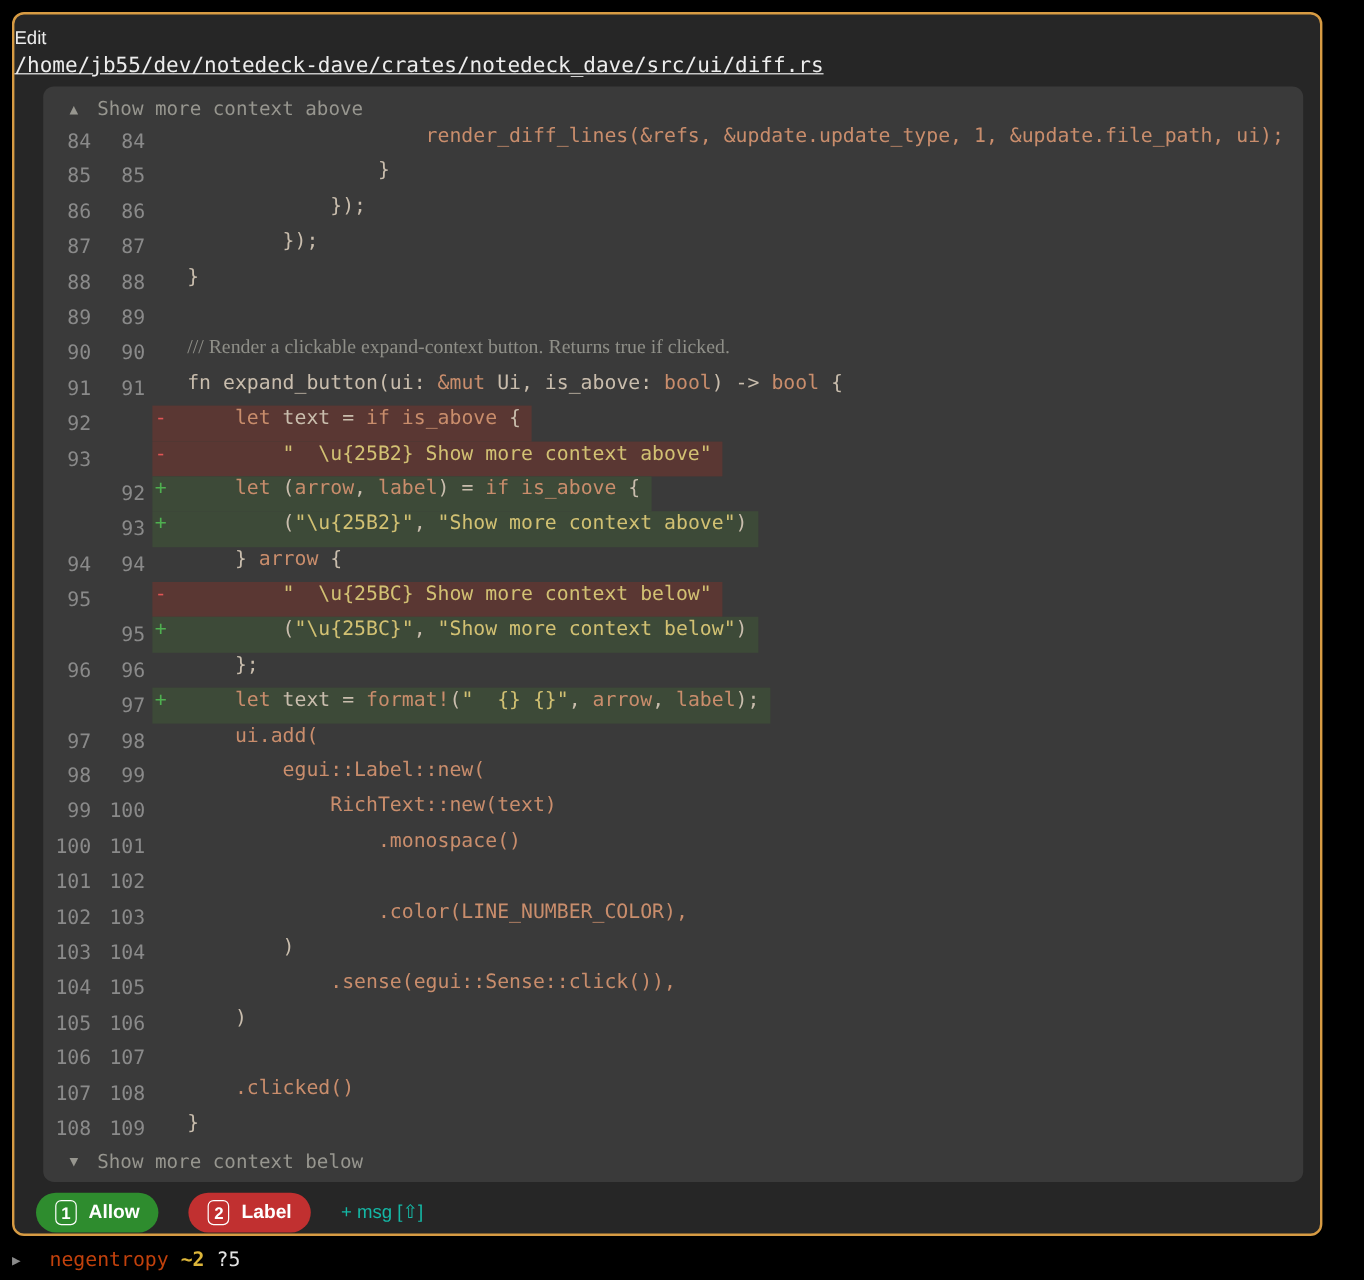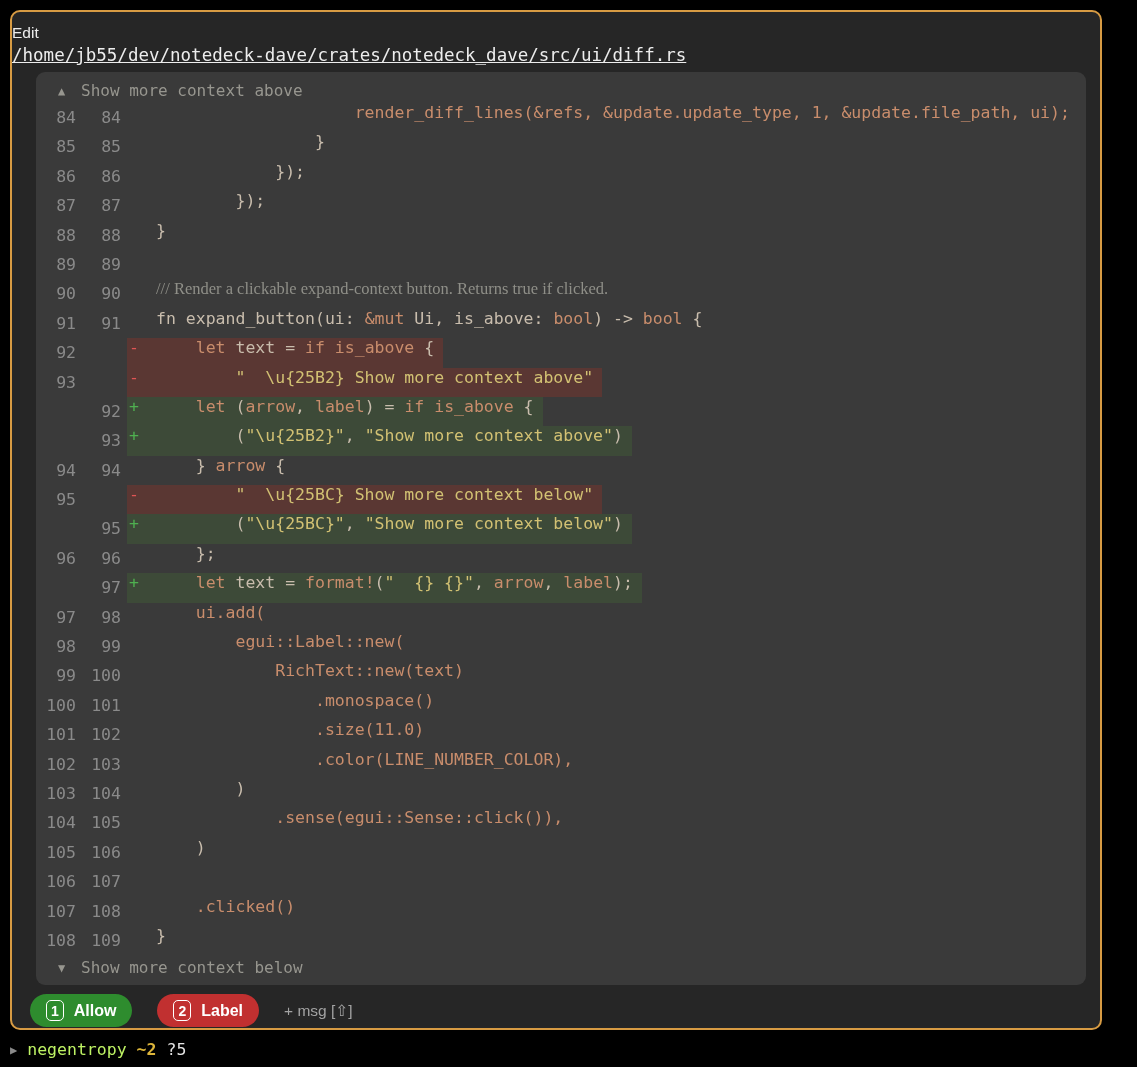--- a/index.html
+++ b/index.html
@@ -38,26 +38,26 @@
 
   .actions { display:flex; align-items:center; margin:9px 0 0 18px; gap:25px; }
   .pill { display:flex; align-items:center; gap:10px; border:none; border-radius:17px;
           height:33px; padding:0 16px; color:#fff;
           font:600 16px "Liberation Sans", sans-serif; cursor:pointer; }
   .pill.allow { background:#2e8c2e; }
   .pill.deny  { background:#c13030; }
   .key-badge { display:inline-flex; align-items:center; justify-content:center;
                min-width:15px; height:21px; padding:0 4px; border:1.6px solid #fff;
                border-radius:5px; font:600 14px "Liberation Sans", sans-serif; }
-  .msg-hint { color:#a3a3a3; font:400 15.5px "Liberation Sans", sans-serif;text-align:right; }
+  .msg-hint { color:#14b8a6; font:400 15.5px "Liberation Sans", sans-serif;text-align:right; }
 
   .statusbar { position:absolute; left:10px; top:1040px; display:flex; align-items:center;
                font:400 16.5px "DejaVu Sans Mono", monospace; }
   .prompt-tri { color:#8a8a8a; font-size:12px; margin-right:10px; }
-  .sb-branch { color:#bef264; }
+  .sb-branch { color:#c2410c;margin-left:14px; }
   .sb-mod { color:#dcb53a; font-weight:bold; margin-left:10px; }
   .sb-untracked { color:#e3e3e3; margin-left:10px; }
 </style>
 </head>
 <body>
 
 <div class="dialog">
   <div class="header">
     <div class="hdr-title">Edit</div>
     <div class="hdr-path">/home/jb55/dev/notedeck-dave/crates/notedeck_dave/src/ui/diff.rs</div>
@@ -84,21 +84,21 @@
         <div class="drow add"><span class="ln old-ln"></span><span class="ln new-ln">93</span><div class="body"><span class="marker">+</span><span class="code"><span class="tok-l">        (</span><span class="tok-s">"\u{25B2}"</span><span class="tok-l">, </span><span class="tok-s">"Show more context above"</span><span class="tok-l">)</span></span></div></div>
         <div class="drow ctx"><span class="ln old-ln">94</span><span class="ln new-ln">94</span><div class="body"><span class="marker"> </span><span class="code"><span class="tok-l">    } </span><span class="tok-k">arrow</span><span class="tok-l"> {</span></span></div></div>
         <div class="drow del"><span class="ln old-ln">95</span><span class="ln new-ln"></span><div class="body"><span class="marker">-</span><span class="code"><span class="tok-s">        "  \u{25BC} Show more context below"</span></span></div></div>
         <div class="drow add"><span class="ln old-ln"></span><span class="ln new-ln">95</span><div class="body"><span class="marker">+</span><span class="code"><span class="tok-l">        (</span><span class="tok-s">"\u{25BC}"</span><span class="tok-l">, </span><span class="tok-s">"Show more context below"</span><span class="tok-l">)</span></span></div></div>
         <div class="drow ctx"><span class="ln old-ln">96</span><span class="ln new-ln">96</span><div class="body"><span class="marker"> </span><span class="code"><span class="tok-l">    };</span></span></div></div>
         <div class="drow add"><span class="ln old-ln"></span><span class="ln new-ln">97</span><div class="body"><span class="marker">+</span><span class="code"><span class="tok-k">    let </span><span class="tok-l">text = </span><span class="tok-k">format!</span><span class="tok-l">(</span><span class="tok-s">"  {} {}"</span><span class="tok-l">, </span><span class="tok-k">arrow</span><span class="tok-l">, </span><span class="tok-k">label</span><span class="tok-l">);</span></span></div></div>
         <div class="drow ctx"><span class="ln old-ln">97</span><span class="ln new-ln">98</span><div class="body"><span class="marker"> </span><span class="code"><span class="tok-k">    ui.add(</span></span></div></div>
         <div class="drow ctx"><span class="ln old-ln">98</span><span class="ln new-ln">99</span><div class="body"><span class="marker"> </span><span class="code"><span class="tok-k">        egui::Label::new(</span></span></div></div>
         <div class="drow ctx"><span class="ln old-ln">99</span><span class="ln new-ln">100</span><div class="body"><span class="marker"> </span><span class="code"><span class="tok-k">            RichText::new(text)</span></span></div></div>
         <div class="drow ctx"><span class="ln old-ln">100</span><span class="ln new-ln">101</span><div class="body"><span class="marker"> </span><span class="code"><span class="tok-k">                .monospace()</span></span></div></div>
-        <div class="drow ctx"><span class="ln old-ln">101</span><span class="ln new-ln">102</span><div class="body"><span class="marker"> </span><span class="code"><span class="tok-k">                .size(11.0)</span></span></div></div>
+        <div class="drow ctx"><span class="ln old-ln">101</span><span class="ln new-ln">102</span></div>
         <div class="drow ctx"><span class="ln old-ln">102</span><span class="ln new-ln">103</span><div class="body"><span class="marker"> </span><span class="code"><span class="tok-k">                .color(LINE_NUMBER_COLOR),</span></span></div></div>
         <div class="drow ctx"><span class="ln old-ln">103</span><span class="ln new-ln">104</span><div class="body"><span class="marker"> </span><span class="code"><span class="tok-l">        )</span></span></div></div>
         <div class="drow ctx"><span class="ln old-ln">104</span><span class="ln new-ln">105</span><div class="body"><span class="marker"> </span><span class="code"><span class="tok-k">            .sense(egui::Sense::click()),</span></span></div></div>
         <div class="drow ctx"><span class="ln old-ln">105</span><span class="ln new-ln">106</span><div class="body"><span class="marker"> </span><span class="code"><span class="tok-l">    )</span></span></div></div>
         <div class="drow ctx"><span class="ln old-ln">106</span><span class="ln new-ln">107</span><div class="body"><span class="marker"> </span></div></div>
         <div class="drow ctx"><span class="ln old-ln">107</span><span class="ln new-ln">108</span><div class="body"><span class="marker"> </span><span class="code"><span class="tok-k">    .clicked()</span></span></div></div>
         <div class="drow ctx"><span class="ln old-ln">108</span><span class="ln new-ln">109</span><div class="body"><span class="marker"> </span><span class="code"><span class="tok-l">}</span></span></div></div>
       </div>
 
     <div class="expand-row">

